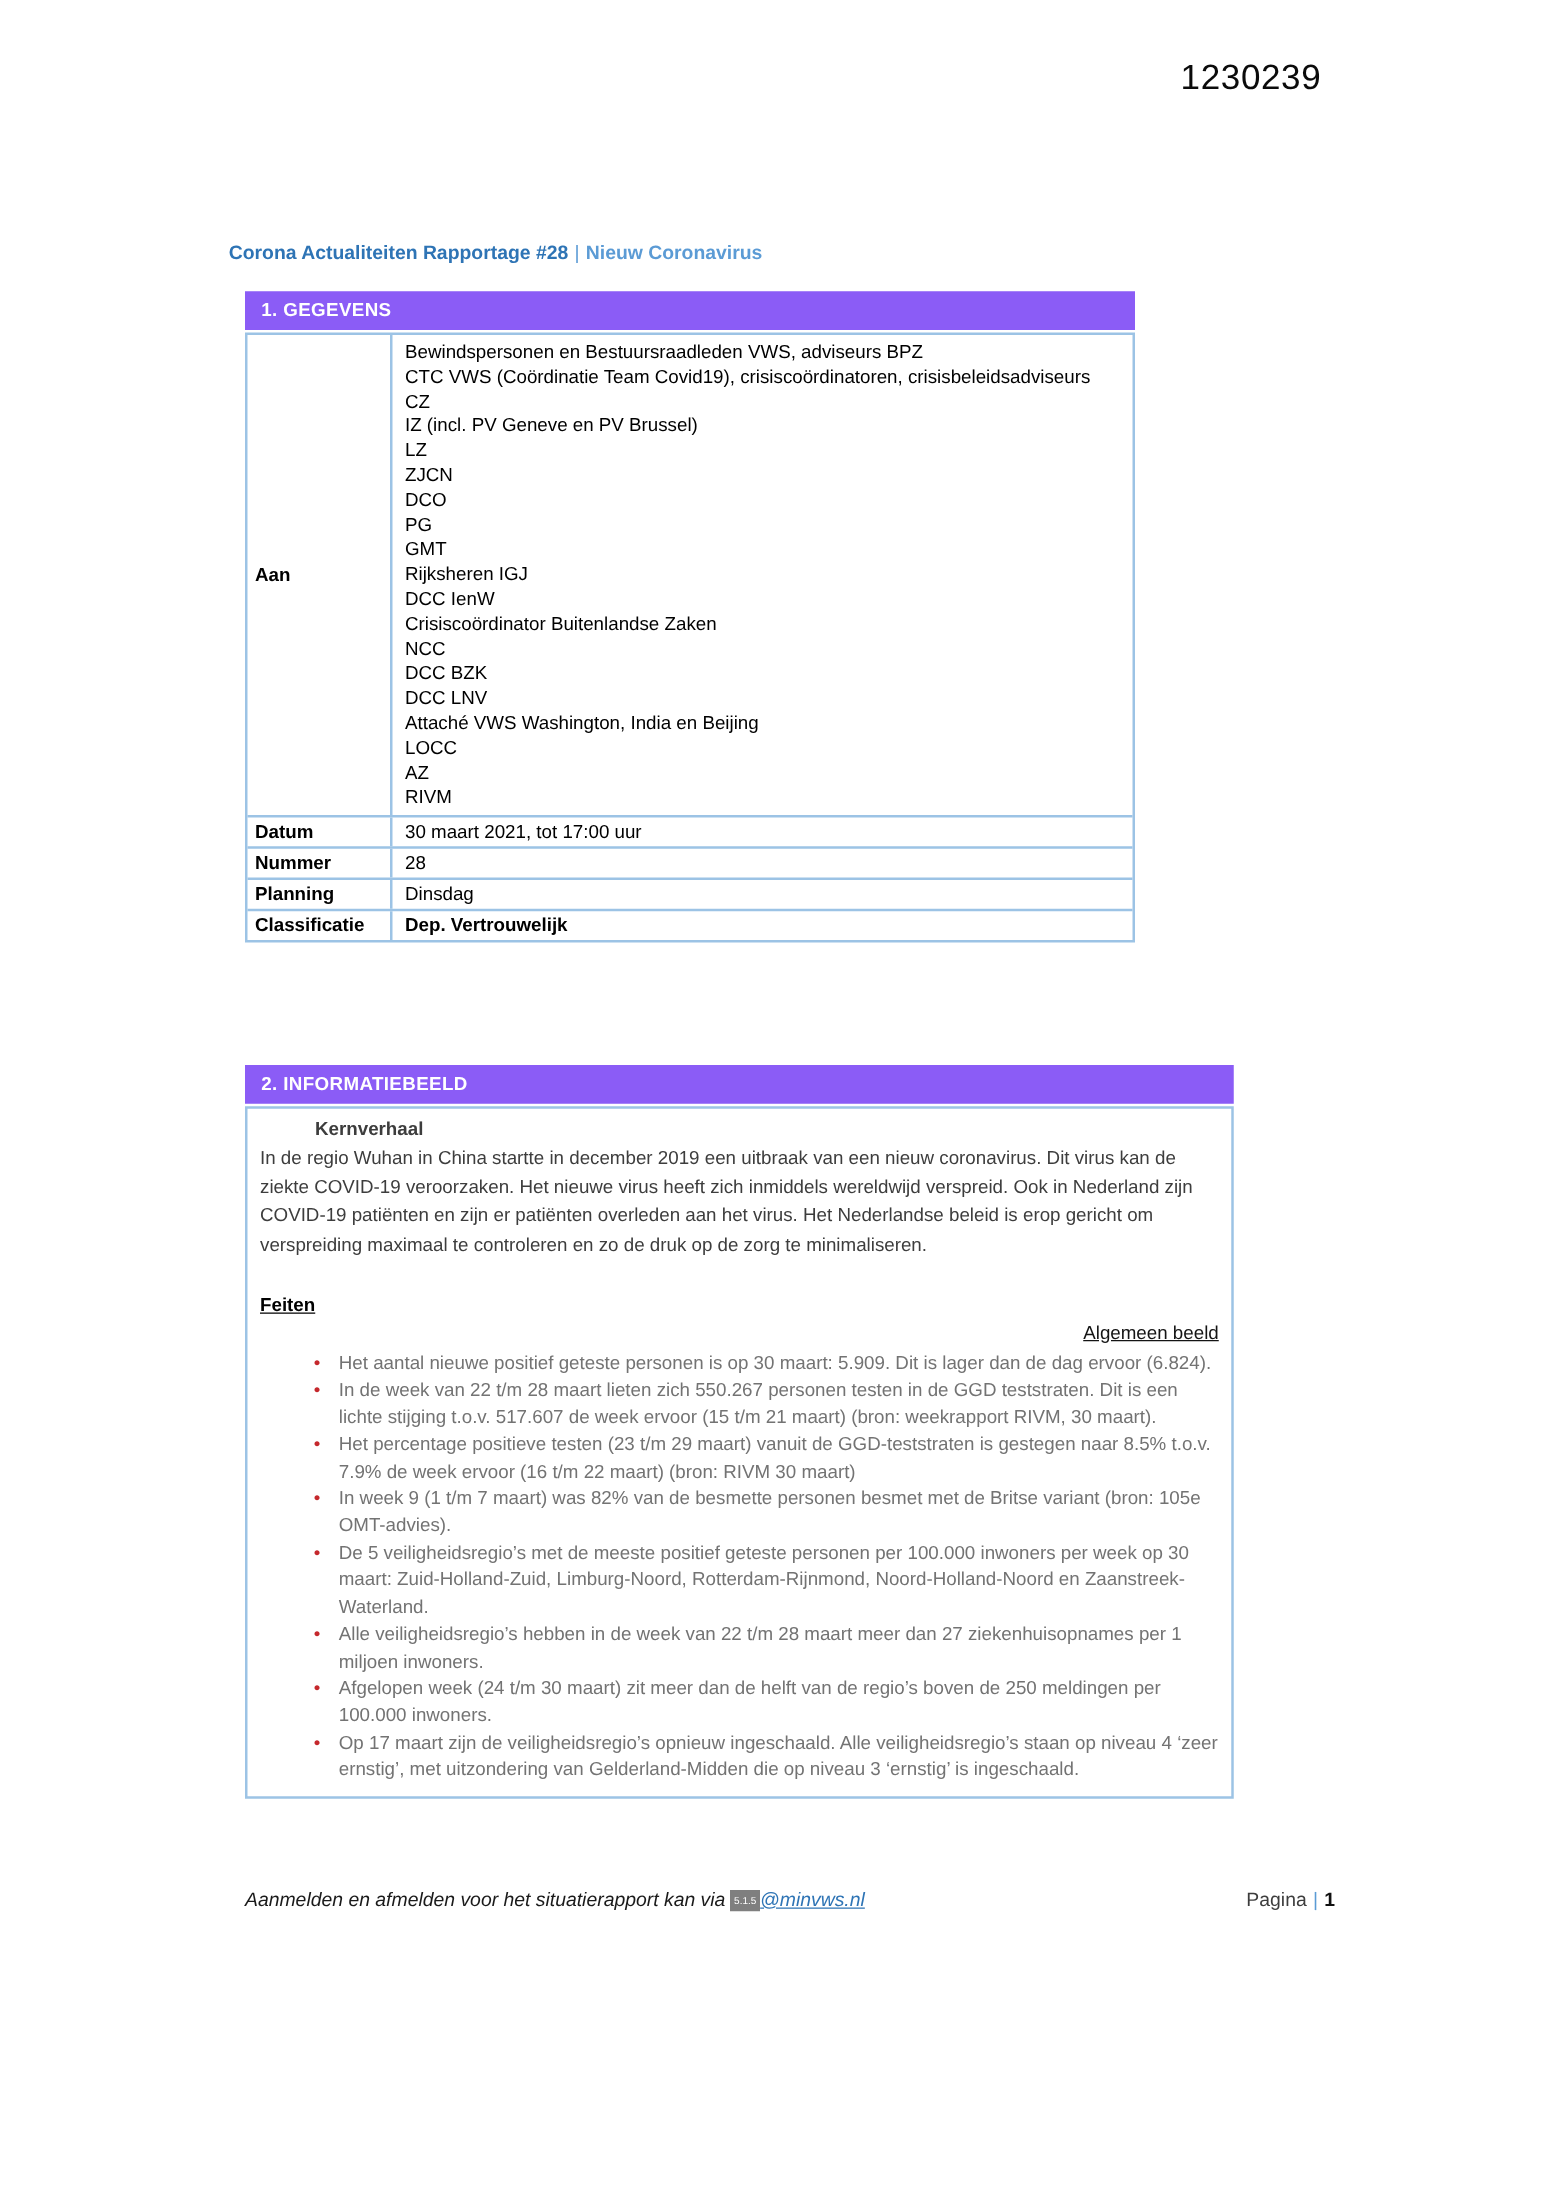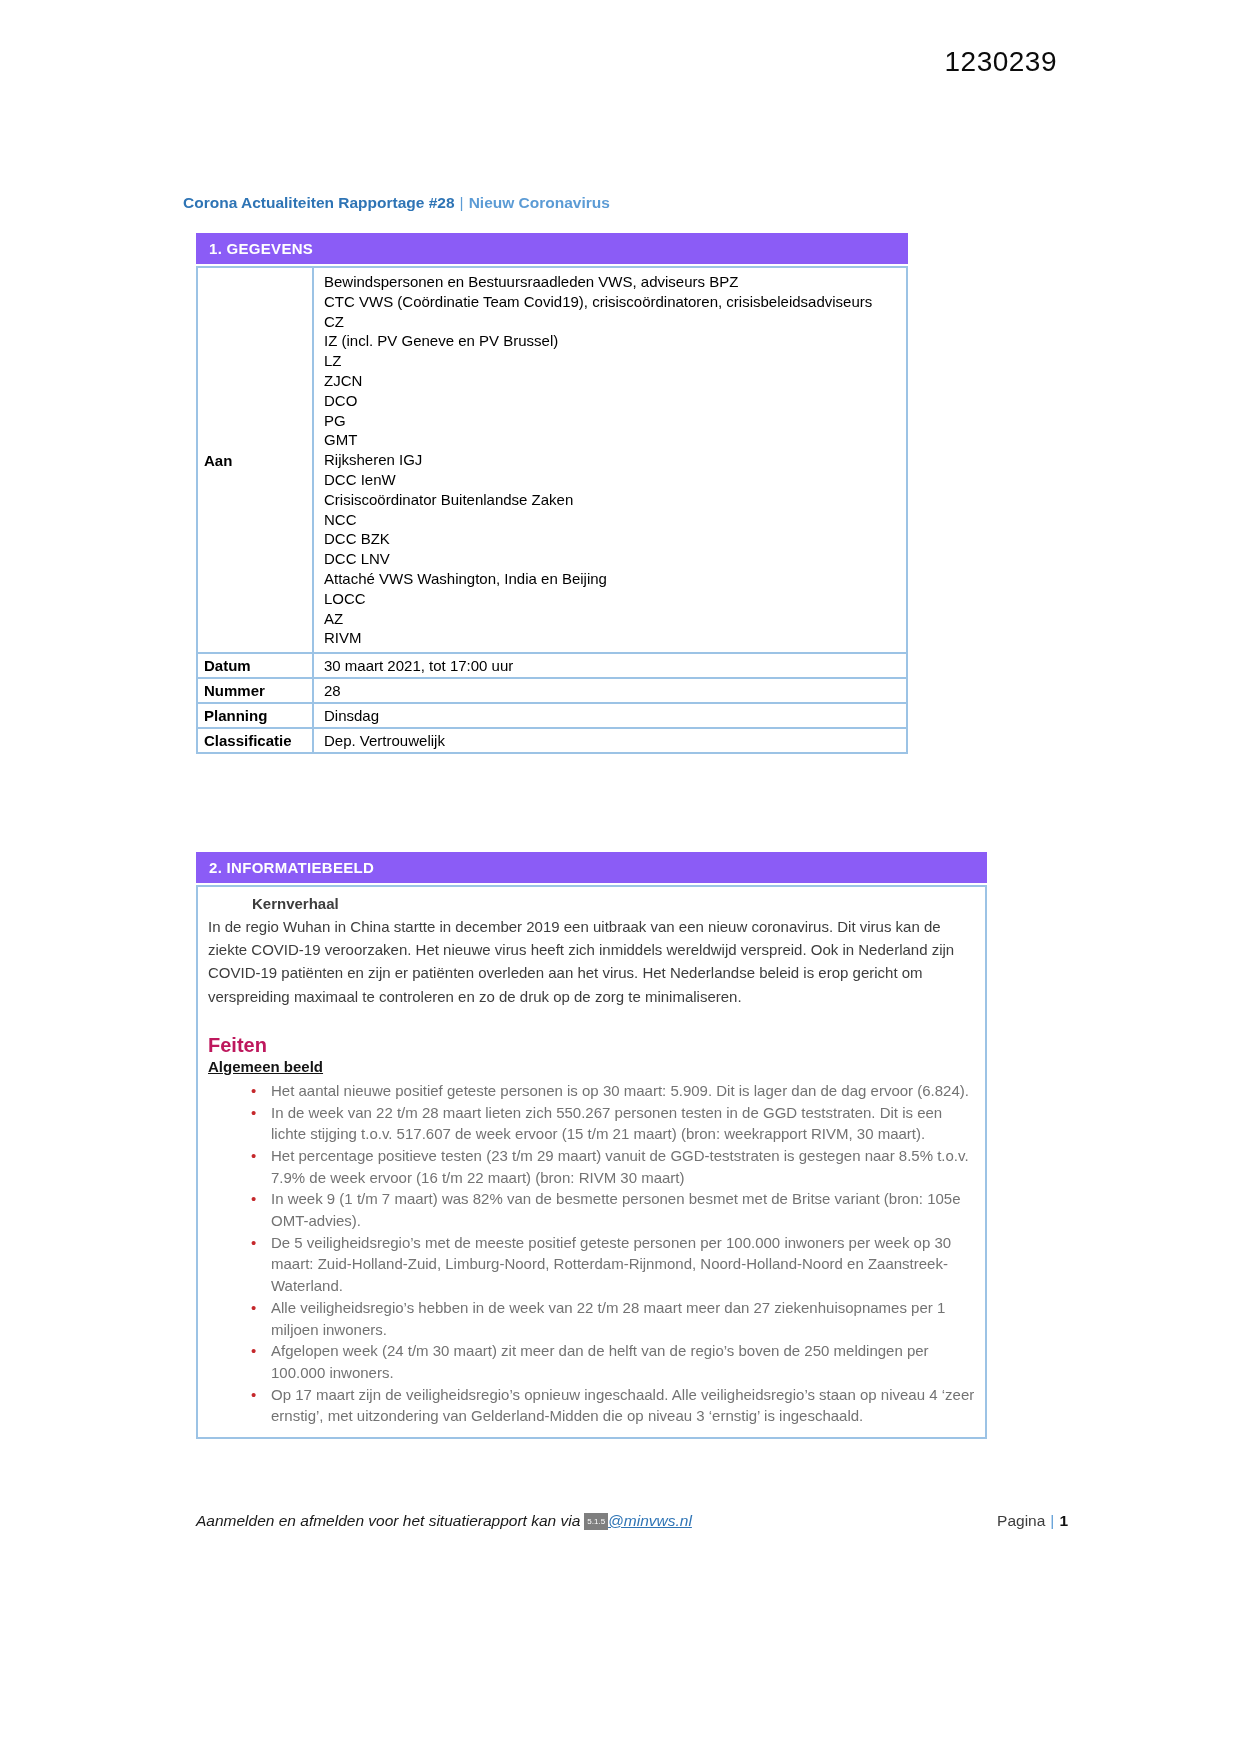--- a/index.html
+++ b/index.html
@@ -30,32 +30,32 @@
   .tbl-body { border:2px solid #9CC3E5; margin-top:2px; }
   .tbl-row { display:flex; border-bottom:2px solid #9CC3E5; }
   .tbl-row:last-child { border-bottom:none; }
   .tbl-label {
     width:116px; min-width:116px; border-right:2px solid #9CC3E5;
     font-weight:bold; font-size:15px; padding:2px 6px;
     display:flex; align-items:center;
   }
   .tbl-value { flex:1; padding:2px 10px; font-size:15px; line-height:19px; }
   .aan-value { line-height:19.8px; padding-top:4px; padding-bottom:4px; }
-  .bold-value { font-weight:normal;border-radius:10px; }
+  .bold-value { font-weight:bold;border-radius:10px; }
 
   
   .section2 { position:absolute; top:852px; left:196px; width:791px; }
   .sec2-body {
     border:2px solid #9CC3E5; margin-top:2px;
     padding:5px 10px 10px 10px;
   }
   .kern-heading { font-weight:bold; font-size:15px; color:#3d3d3d; line-height:23px;margin-left:44px; }
   .kern-text { margin:0; font-size:15px; color:#3d3d3d; line-height:23.2px; }
-  .feiten-heading { font-weight:bold; font-size:20px; color:#be185d; margin-top:26px; line-height:22px; }
-  .algemeen-heading { font-weight:bold; font-size:15px; color:#141414; text-decoration:underline; line-height:22px; }
+  .feiten-heading { font-weight:bold; font-size:15px; color:#000000; margin-top:26px; line-height:22px;text-decoration:underline; }
+  .algemeen-heading { font-weight:normal; font-size:15px; color:#141414; text-decoration:underline; line-height:22px;text-align:right; }
 
   .bullets { margin:2px 0 0 0; padding:0 0 0 63px; }
   .bullets li {
     list-style:none; position:relative;
     color:#737373; font-size:15px; line-height:21.7px;
   }
   .bullets li::before {
     content:"\2022"; position:absolute; left:-20px; top:0;
     color:#C5282C; font-size:15px;
   }

